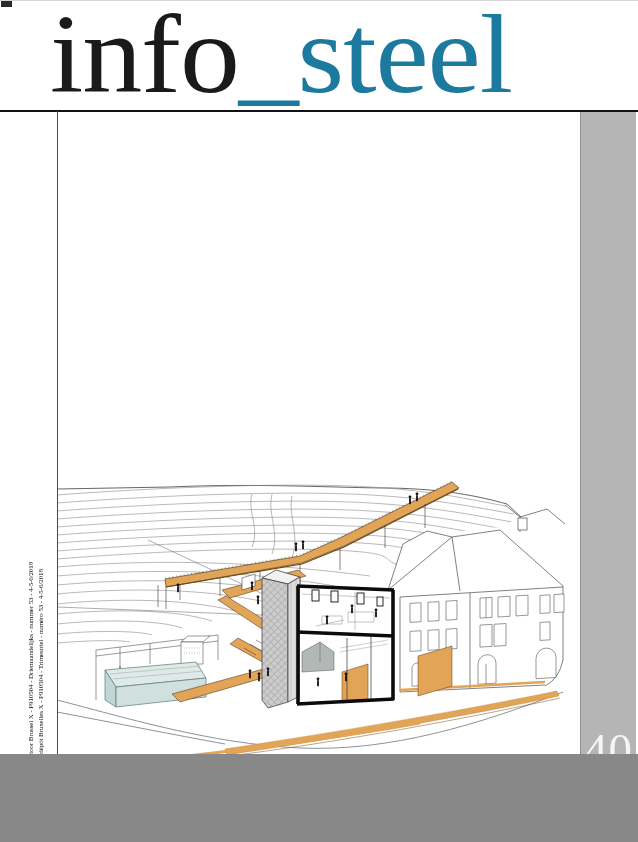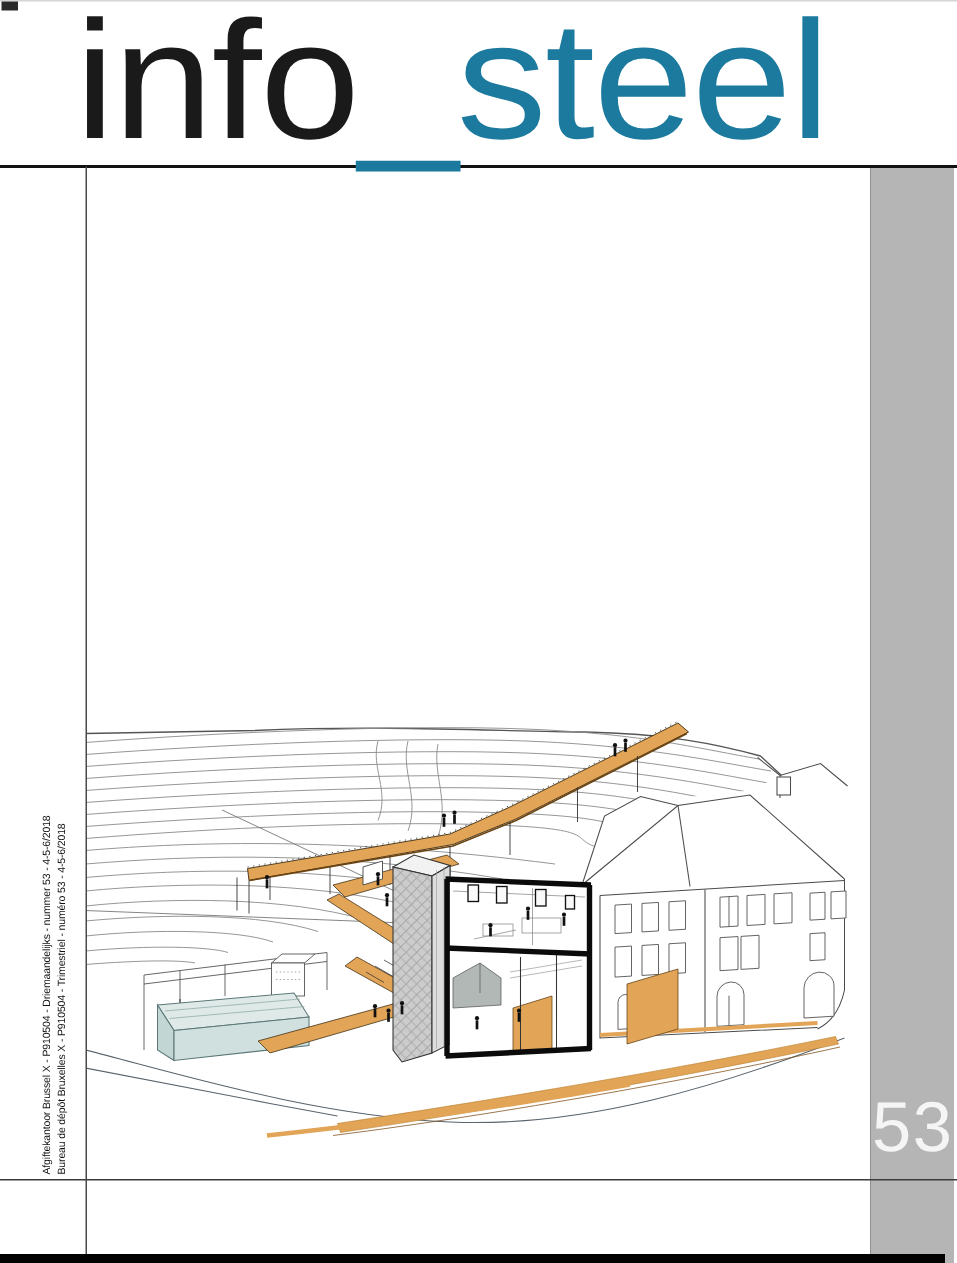--- a/index.html
+++ b/index.html
@@ -1,19 +1,19 @@
 <!DOCTYPE html>
 <html><head>
 <meta charset="utf-8">
 <style>
   html,body{margin:0;padding:0;background:#888;}
   .page{
-    position:relative;width:638px;height:842px;margin:0 auto;
+    position:relative;width:638px;height:754px;margin:0 auto;
     background:#ffffff;overflow:hidden;
-    font-family:Liberation Sans, sans-serif;
+    font-family:Liberation Serif, serif;
   }
   .page *{box-sizing:border-box;}
   .top-edge{position:absolute;left:0;top:0;width:638px;height:1px;background:#d6d6d6;}
   .top-mark{position:absolute;left:1px;top:1px;width:11px;height:6px;background:#2a2a2a;}
 
   .masthead{
     position:absolute;left:50px;top:-2px;height:116px;white-space:nowrap;
     font-size:112px;line-height:112px;font-weight:300;letter-spacing:-1px;
     transform:scaleX(1.07);transform-origin:0 50%;z-index:5;
   }
@@ -55,21 +55,21 @@
     <span class="w-black">info</span><span class="w-accent">_steel</span>
   </div>
 
   <div class="rule-top"></div>
   <div class="gray-band"></div>
   <div class="gray-band-edge"></div>
   <div class="v-rule-left"></div>
   <div class="rule-bottom"></div>
   <div class="bottom-bar"></div>
 
-  <div class="issue-number">53</div>
+  <div class="issue-number">40</div>
 
   <div class="spine">
     <div>Afgiftekantoor Brussel X - P910504 - Driemaandelijks - nummer 53 - 4-5-6/2018</div>
     <div>Bureau de dépôt Bruxelles X - P910504 - Trimestriel - numéro 53 - 4-5-6/2018</div>
   </div>
 
   <svg class="drawing" width="638" height="842" viewBox="0 0 638 842" role="img">
     <defs>
       <clipPath id="area">
           <rect x="57.5" y="112" width="522" height="673"></rect>

